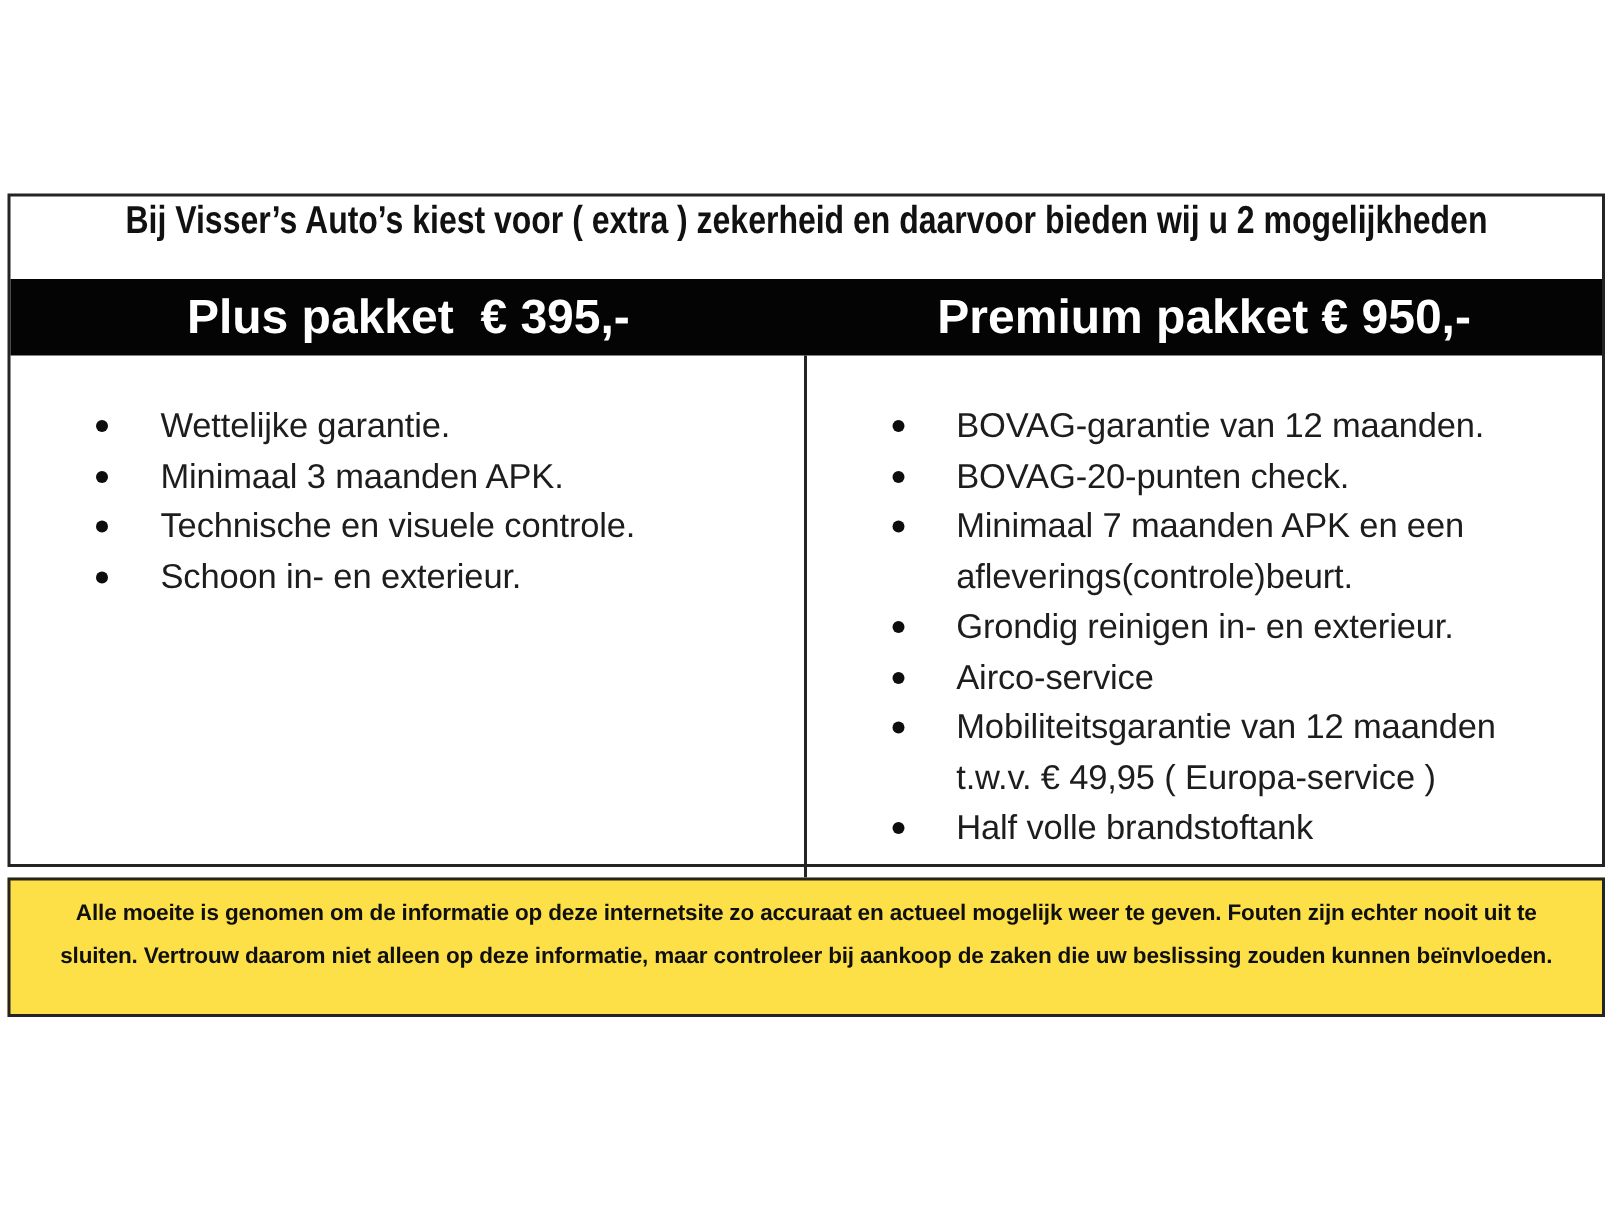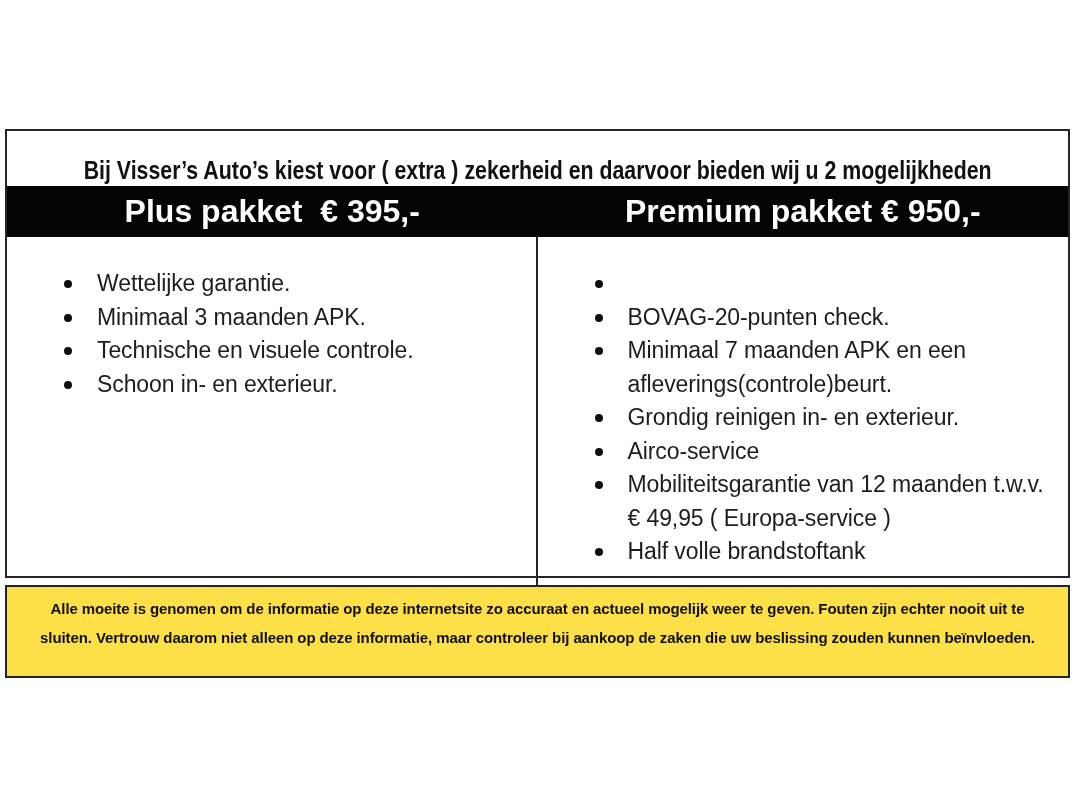--- a/index.html
+++ b/index.html
@@ -29,21 +29,21 @@
     width: 1065px; height: 449px;
     border: 2px solid var(--border);
     background: #fff;
     display: flex;
     flex-direction: column;
   }
   .title-row {
     height: 55px;
     flex: 0 0 55px;
     display: flex;
-    align-items: flex-end;
+    align-items: flex-start;
     justify-content: center;
     font-weight: bold;
     font-size: 26px;
     color: var(--title-text);
     white-space: nowrap;
     overflow: hidden;
   }
   .title-row .title-inner {
     transform: scaleX(0.82);
     transform-origin: center;
@@ -94,20 +94,21 @@
     content: "";
     position: absolute;
     left: 0; top: 13px;
     width: 8px; height: 8px;
     border-radius: 50%;
     background: #0d0d0d;
   }
   ul.features .feature-text {
     flex: 1 1 auto;
     max-width: 420px;
+    margin-left: 10px;
   }
   
   .disclaimer {
     position: absolute;
     left: 5px; top: 585px;
     width: 1065px; height: 93px;
     border: 2px solid var(--border);
     background: #fde047;
     display: flex;
     justify-content: center;
@@ -156,20 +157,21 @@
             <li>
               <span class="dot"></span>
               <span class="feature-text">Schoon in- en exterieur.</span>
             </li>
           </ul>
       </div>
       <div class="features-col right">
         <ul class="features">
             <li>
               <span class="dot"></span>
+              <span class="feature-text">BOVAG-garantie van 12 maanden.</span>
             </li>
             <li>
               <span class="dot"></span>
               <span class="feature-text">BOVAG-20-punten check.</span>
             </li>
             <li>
               <span class="dot"></span>
               <span class="feature-text">Minimaal 7 maanden APK en een afleverings(controle)beurt.</span>
             </li>
             <li>

